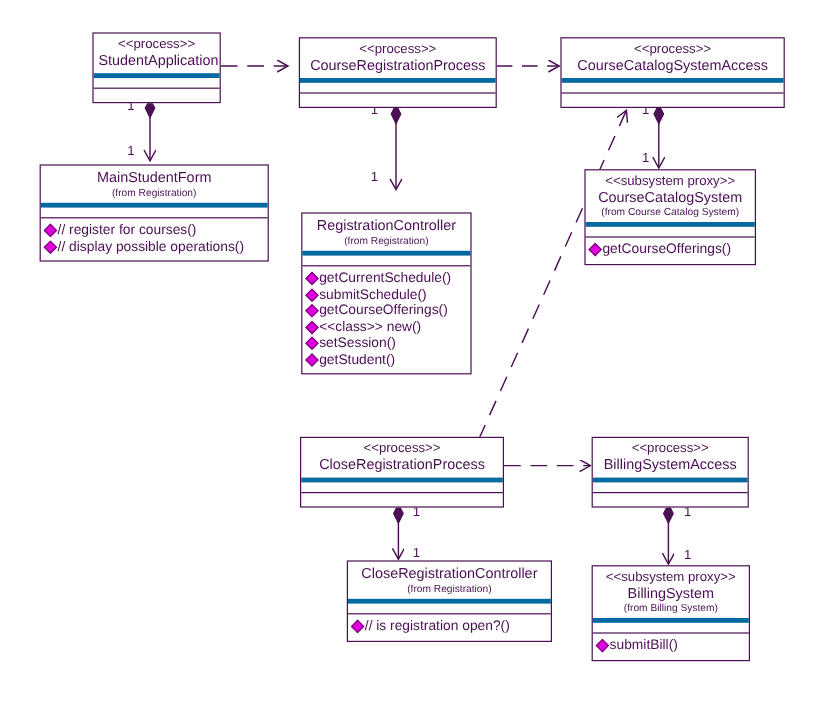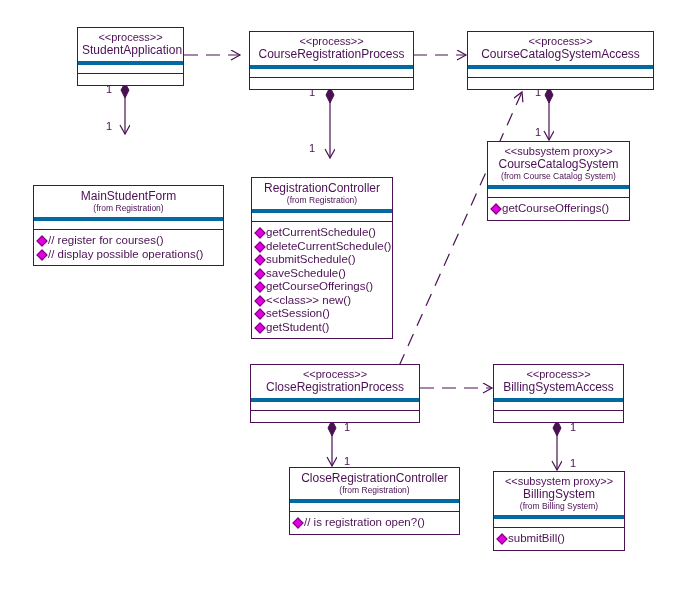--- a/index.html
+++ b/index.html
@@ -190,43 +190,41 @@
 
   <div class="uml-class" style="left:467px; top:31px; width:187px;">
     <div class="uml-header">
       <span class="stereotype">&lt;&lt;process&gt;&gt;</span>
       <span class="cls-name">CourseCatalogSystemAccess</span>
     </div>
     <div class="uml-attrs"></div>
     <div class="uml-ops empty"></div>
   </div>
 
-  <div class="uml-class" style="left:33px; top:137px; width:191px;margin-top:48px;">
+  <div class="uml-class" style="left:33px; top:137px; width:191px;">
     <div class="uml-header">
       <span class="cls-name">MainStudentForm</span>
       <span class="from-pkg">(from Registration)</span>
     </div>
     <div class="uml-attrs"></div>
     <div class="uml-ops">
       <span class="op"><span class="bullet"></span><span class="op-text">// register for courses()</span></span>
       <span class="op"><span class="bullet"></span><span class="op-text">// display possible operations()</span></span>
     </div>
   </div>
 
   <div class="uml-class" style="left:251px; top:177px; width:142px;">
     <div class="uml-header">
       <span class="cls-name">RegistrationController</span>
       <span class="from-pkg">(from Registration)</span>
     </div>
     <div class="uml-attrs"></div>
     <div class="uml-ops">
       <span class="op"><span class="bullet"></span><span class="op-text">getCurrentSchedule()</span></span>
-      <span class="op"><span class="bullet"></span><span class="op-text">deleteCurrentSchedule()</span></span>
       <span class="op"><span class="bullet"></span><span class="op-text">submitSchedule()</span></span>
-      <span class="op"><span class="bullet"></span><span class="op-text">saveSchedule()</span></span>
       <span class="op"><span class="bullet"></span><span class="op-text">getCourseOfferings()</span></span>
       <span class="op"><span class="bullet"></span><span class="op-text">&lt;&lt;class&gt;&gt; new()</span></span>
       <span class="op"><span class="bullet"></span><span class="op-text">setSession()</span></span>
       <span class="op"><span class="bullet"></span><span class="op-text">getStudent()</span></span>
     </div>
   </div>
 
   <div class="uml-class" style="left:487px; top:141px; width:143px;">
     <div class="uml-header">
       <span class="stereotype">&lt;&lt;subsystem proxy&gt;&gt;</span>

